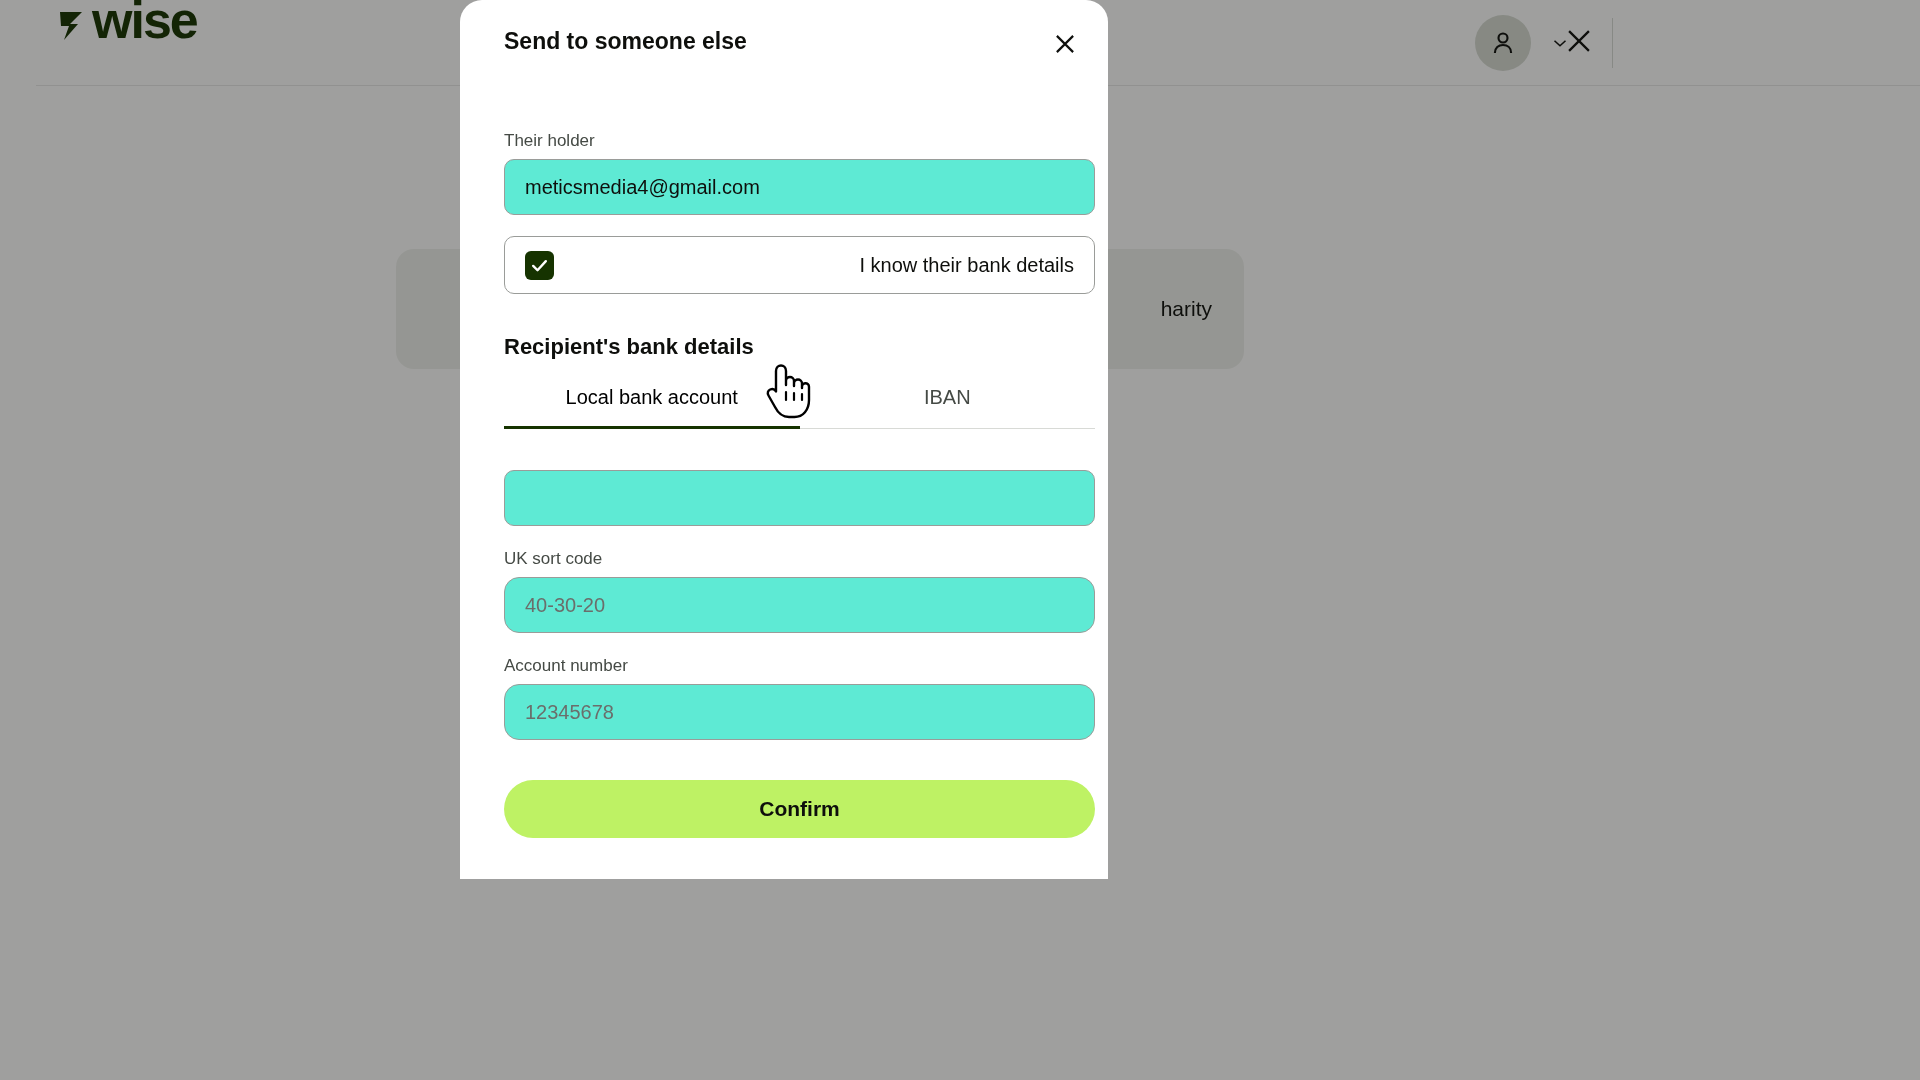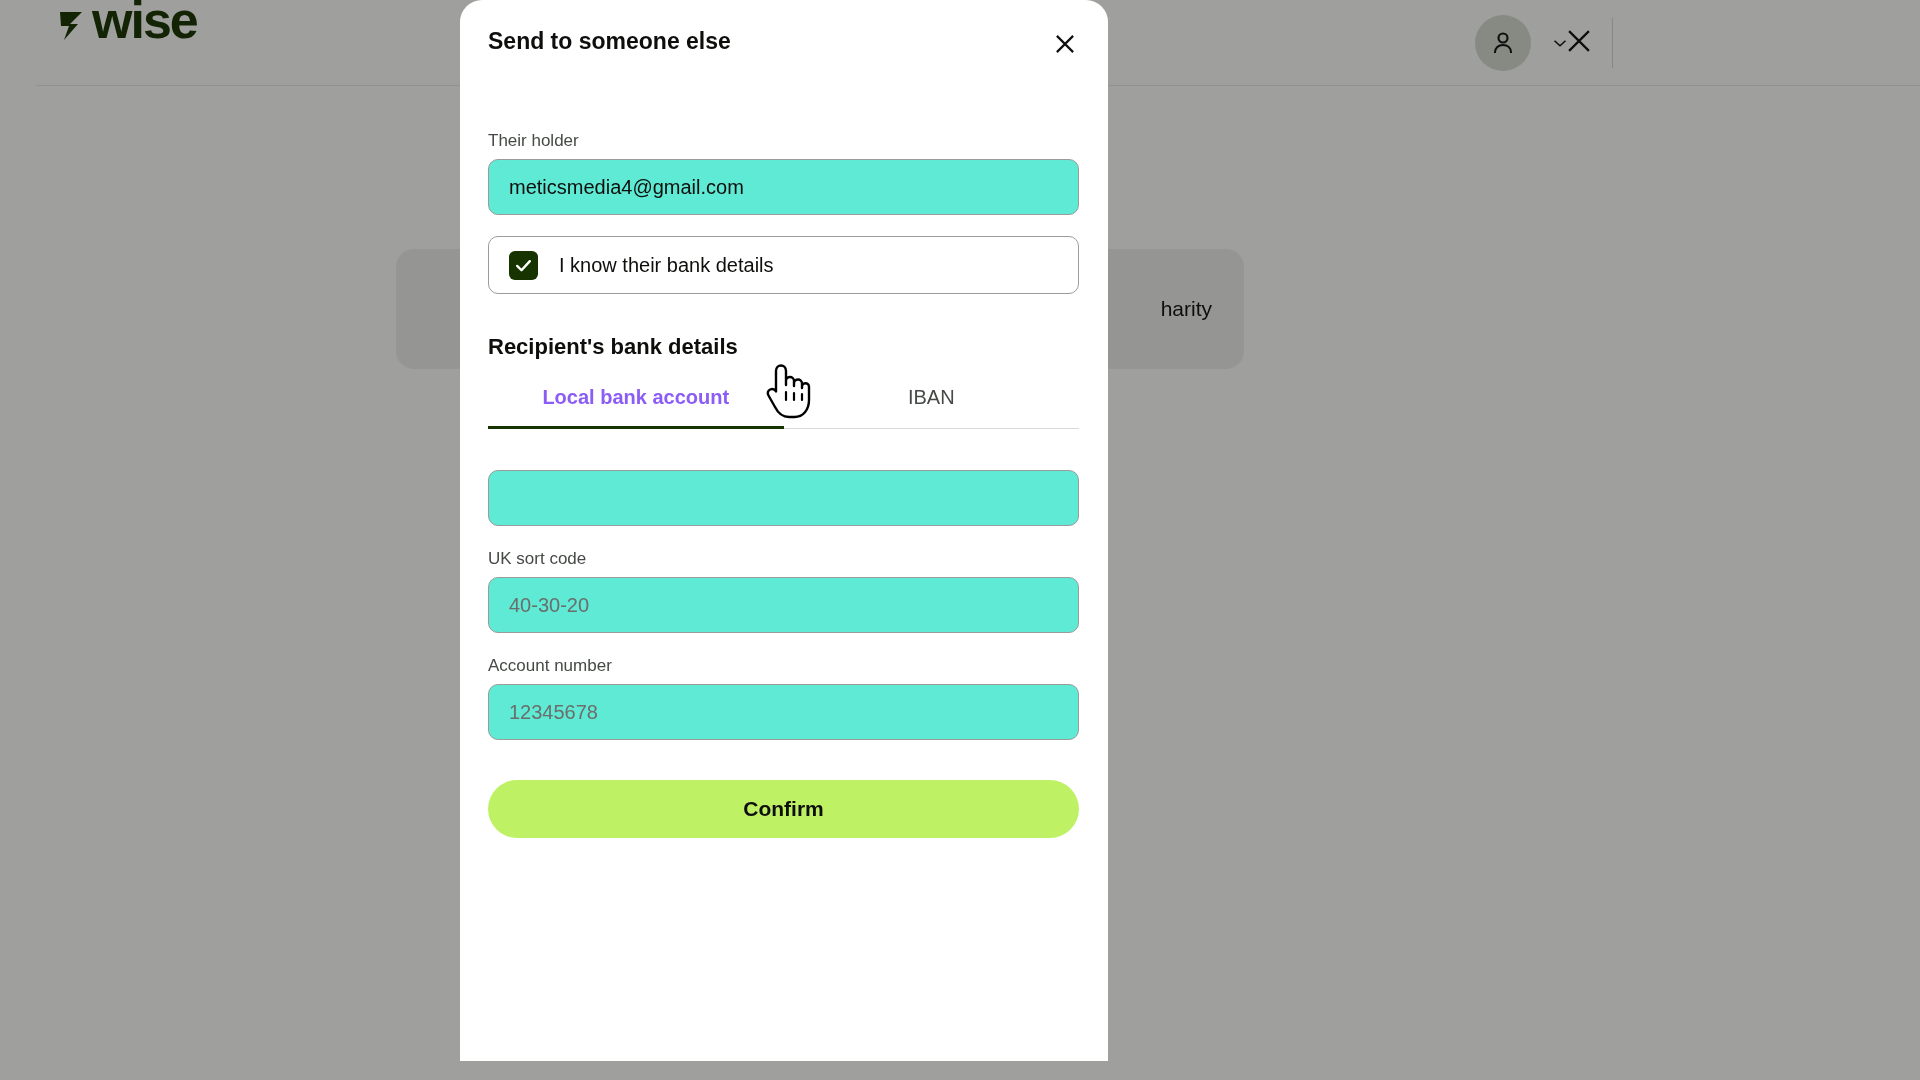--- a/index.html
+++ b/index.html
@@ -73,24 +73,25 @@
 
   
   .overlay {
     position: absolute; inset: 0;
     background: rgba(14,15,12,0.40);
   }
 
   
   .modal {
     position: absolute; left: 460px; top: 0;
-    width: 648px; height: 1061px;
+    width: 648px; height: 879px;
     background: #ffffff;
     border-radius: 22px 22px 0 0;
     overflow: hidden;
+    padding-left: 16px;
   }
   .modal-header {
     position: relative; height: 86px;
     display: flex; align-items: center;
   }
   .modal-title {
     position: absolute; left: 28px; top: 28px;
     font-size: 23px; font-weight: bold; color: #0e0f0c;
   }
   .modal-close {
@@ -108,28 +109,29 @@
     display: block;
   }
   .input-box {
     width: 591px; height: 56px;
     border: 1px solid #9a9c99; border-radius: 10px;
     background: #5eead4;
     display: flex; align-items: center;
     padding: 0 20px;
     font-size: 20px; color: #0e0f0c;
   }
-  .input-box.placeholder { color: #6b6e6b; }
+  .input-box.placeholder { color: #6b6e6b; border-radius: 15px; }
 
   .checkbox-row {
     margin-top: 21px;
     width: 591px; height: 58px;
     border: 1px solid #9a9c99; border-radius: 10px;
     display: flex; align-items: center; padding: 0 20px;
     background: #ffffff;
+    justify-content: space-between;
   }
   .checkbox {
     width: 29px; height: 29px; border-radius: 6px;
     background: #163300;
     display: flex; align-items: center; justify-content: center;
     flex: 0 0 auto;
   }
   .checkbox-label {
     margin-left: 21px; font-size: 20px; color: #0e0f0c;
   }
@@ -146,21 +148,21 @@
     border-bottom: 1px solid #d8dad6;
     position: relative;
   }
   .tab {
     flex: 1; text-align: center;
     padding-bottom: 19px;
     font-size: 20px; color: #454a45;
     cursor: pointer;
     position: relative;
   }
-  .tab.active { color: #8b5cf6; font-weight: bold; }
+  .tab.active { color: #000000; font-weight: normal; }
   .tab.active::after {
     content: ""; position: absolute;
     left: 0; right: 0; bottom: -1px; height: 3px;
     background: #163300;
   }
 
   .field-group { margin-top: 41px; }
   .field-group .field + .field { margin-top: 23px; }
 
   .confirm-btn {

